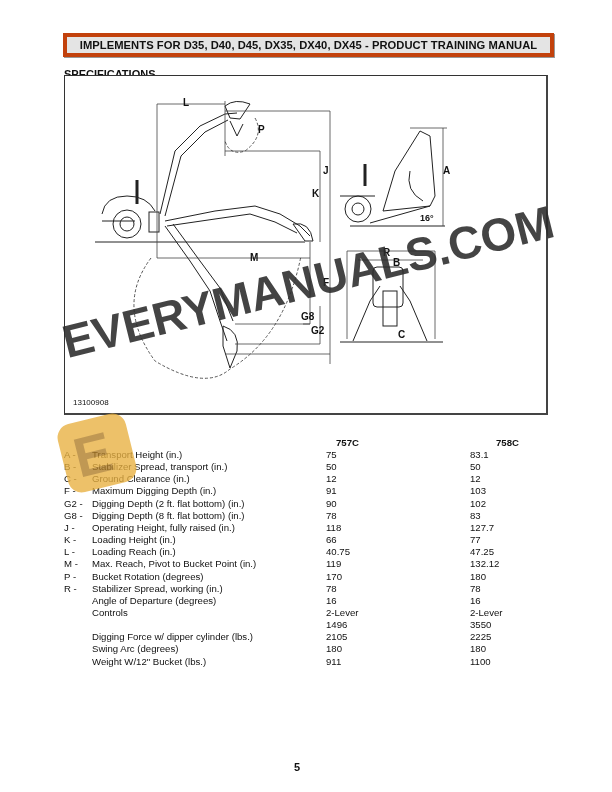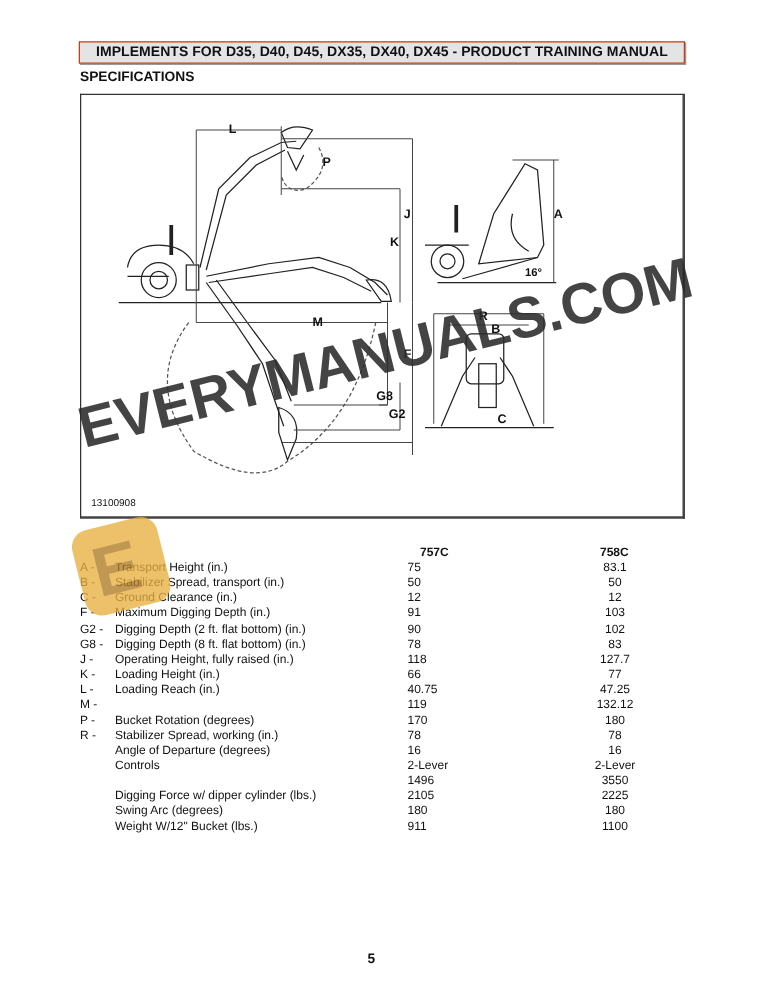--- a/index.html
+++ b/index.html
@@ -1,32 +1,32 @@
 <!DOCTYPE html>
 <html><head>
 <meta charset="utf-8">
 <style>
   html, body { margin:0; padding:0; background:#ffffff; }
   body { width:612px; height:792px; position:relative; overflow:hidden;
          font-family:"Liberation Sans", sans-serif; color:#111; }
   .header-bar { position:absolute; left:63px; top:33px; width:483px; height:16px;
-    background:#e4e4e4; border:1px solid #c2410c; box-shadow:1px 1px 0 #999;
+    background:#e4e4e4; border:4px solid #c2410c; box-shadow:1px 1px 0 #999;
     font-weight:bold; font-size:11.2px; text-align:center; line-height:16px; letter-spacing:0.05px; }
-  .section-title { position:absolute; left:64px; top:56px; font-weight:bold; font-size:11px;text-align:center; }
+  .section-title { position:absolute; left:64px; top:68px; font-weight:bold; font-size:11px;text-align:center; }
   .figure-box { position:absolute; left:64px; top:75px; width:481px; height:337px;
     border:1px solid #333; border-right:2px solid #444; border-bottom:2px solid #444; background:#fff; }
   .figure-box svg { position:absolute; left:0; top:0; }
   .fig-id { position:absolute; left:8px; bottom:6px; font-size:8px; }
   .specs { position:absolute; left:64px; top:437px; width:490px; font-size:9.6px; }
   .specs .hdr { position:absolute; top:0; font-weight:bold; }
   .row { position:absolute; left:0; height:12px; width:490px; line-height:12px; }
   .row .code { position:absolute; left:0; }
   .row .lbl { position:absolute; left:28px; }
   .row .v1 { position:absolute; left:262px; width:44px; }
-  .row .v2 { position:absolute; left:406px; width:44px; text-align:center; }
+  .row .v2 { position:absolute; left:406px; width:44px; }
   .page-num { position:absolute; left:294px; top:761px; font-weight:bold; font-size:11px; }
   .wm-text { position:absolute; left:70px; top:315px; transform:rotate(-14deg); transform-origin:0 100%;
     font-family:"Liberation Sans", sans-serif; font-weight:bold; font-size:46px; color:#2b2b2b; opacity:0.88; letter-spacing:0px; white-space:nowrap; }
   .wm-logo { position:absolute; left:62px; top:418px; width:70px; height:70px; border-radius:14px;
     background:#e8b040; opacity:0.78; transform:rotate(-14deg); }
   .wm-logo span { position:absolute; left:12px; top:3px; font-size:56px; font-weight:bold; color:#8a5a10; opacity:0.6; }
 </style>
 </head>
 <body>
 
@@ -126,21 +126,21 @@
       <text x="318" y="180">R</text>
       <text x="328" y="190">B</text>
       <text x="333" y="262">C</text>
     </g>
   </svg>
   <div class="fig-id">13100908</div>
 </div>
 
 <div class="specs">
   <div class="hdr" style="left:272px;">757C</div>
-  <div class="hdr" style="left:416px;">758C</div>
+  <div class="hdr" style="left:432px;">758C</div>
   <div id="rows">
       <div class="row" style="top: 12px;">
         <span class="code">A -</span>
         <span class="lbl">Transport Height (in.)</span>
         <span class="v1">75</span>
         <span class="v2">83.1</span>
       </div>
       <div class="row" style="top: 24.15px;">
         <span class="code">B -</span>
         <span class="lbl">Stabilizer Spread, transport  (in.)</span>
@@ -184,20 +184,21 @@
         <span class="v2">77</span>
       </div>
       <div class="row" style="top: 109.2px;">
         <span class="code">L -</span>
         <span class="lbl">Loading Reach (in.)</span>
         <span class="v1">40.75</span>
         <span class="v2">47.25</span>
       </div>
       <div class="row" style="top: 121.35px;">
         <span class="code">M -</span>
+        <span class="lbl">Max. Reach, Pivot to Bucket Point (in.)</span>
         <span class="v1">119</span>
         <span class="v2">132.12</span>
       </div>
       <div class="row" style="top: 133.5px;">
         <span class="code">P -</span>
         <span class="lbl">Bucket Rotation (degrees)</span>
         <span class="v1">170</span>
         <span class="v2">180</span>
       </div>
       <div class="row" style="top: 145.65px;">

